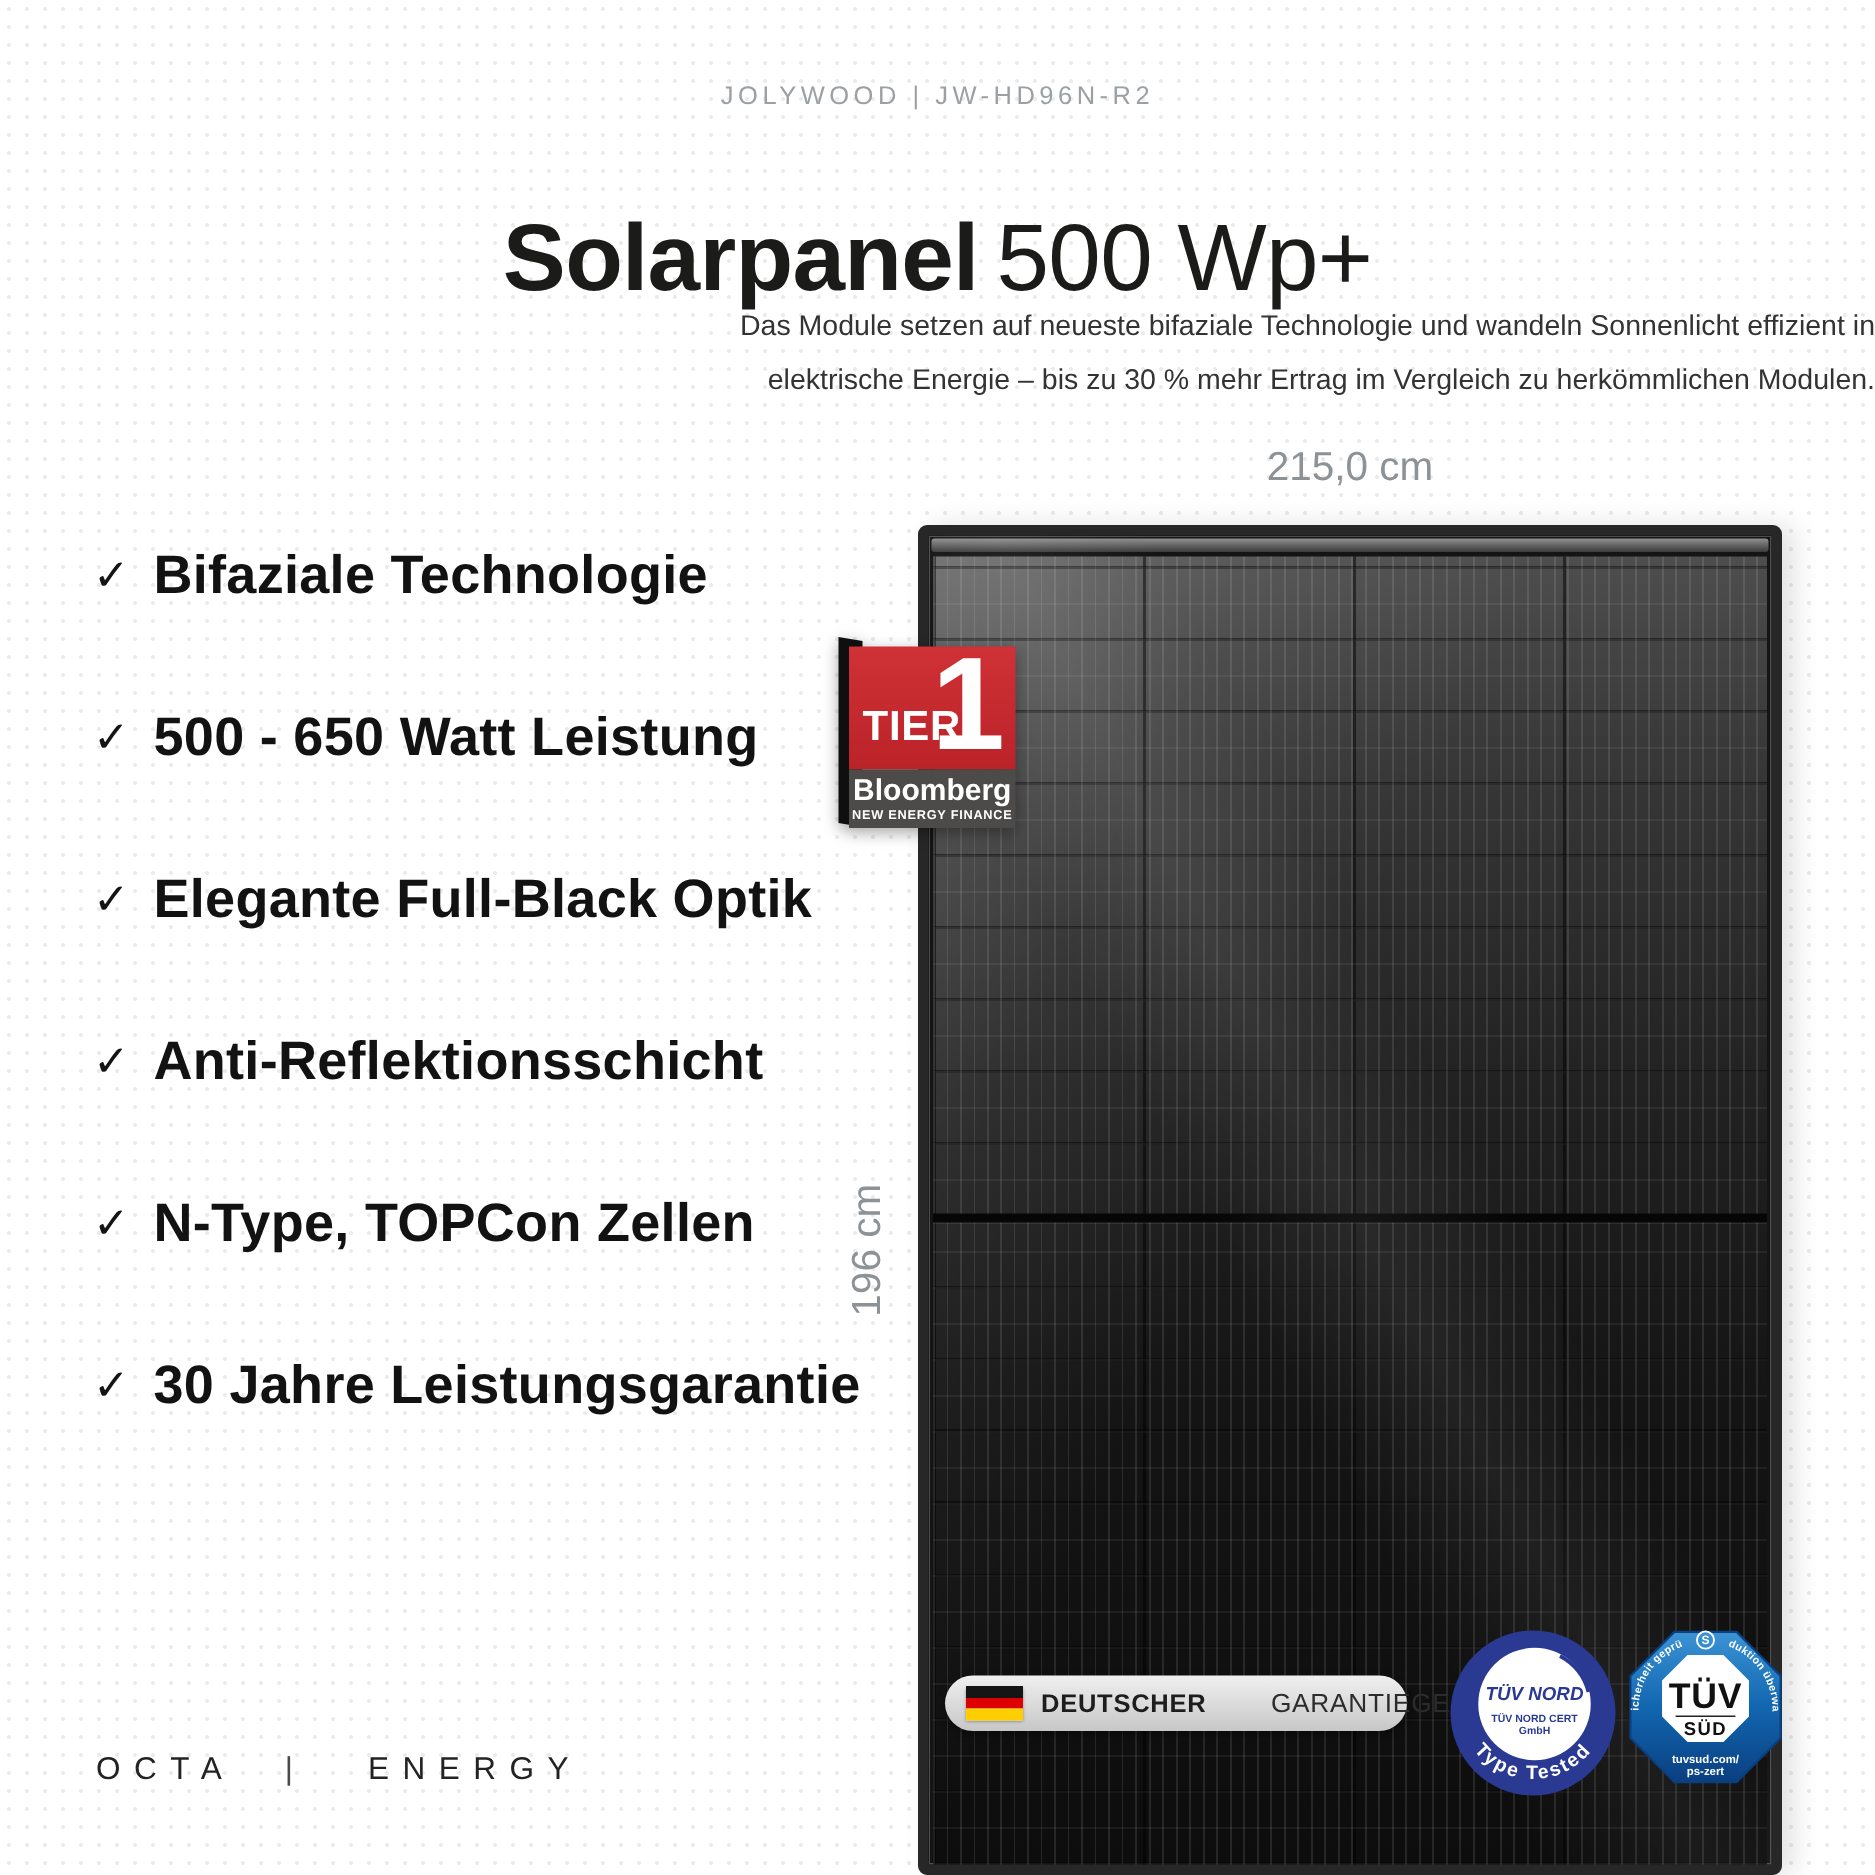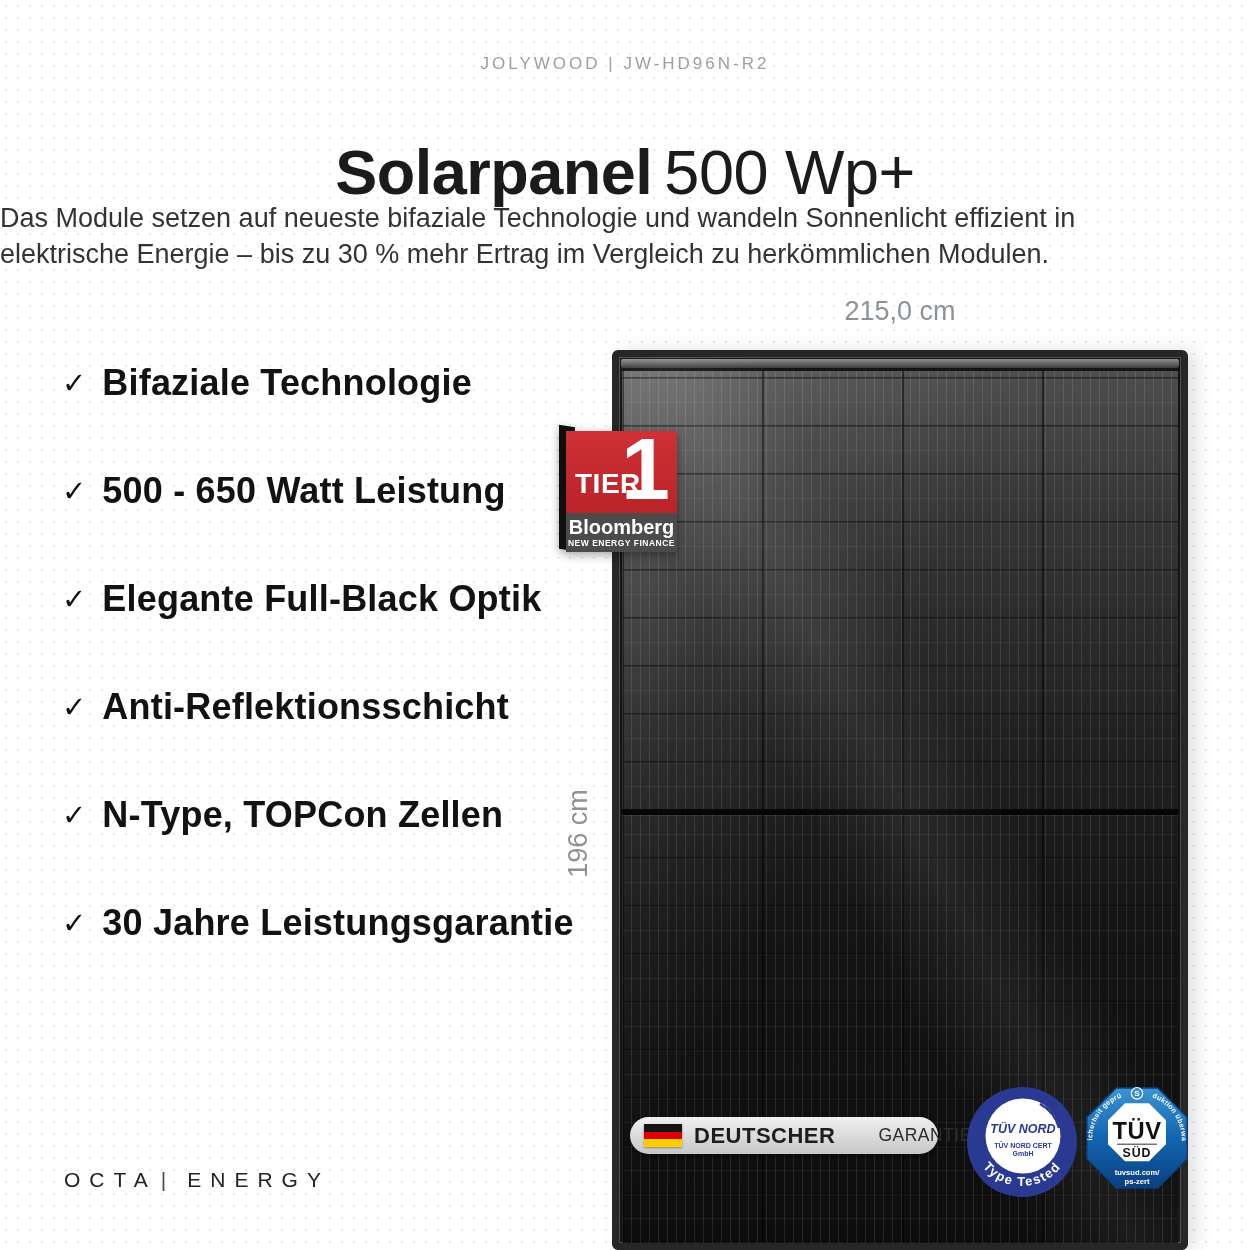--- a/index.html
+++ b/index.html
@@ -15,22 +15,22 @@
     position:absolute; top:54px; left:0; width:100%; text-align:center;
     font-size:17px; letter-spacing:3px; color:#9ba0a4; font-weight:400;
   }
   .title {
     position:absolute; top:98px; left:0; width:100%; text-align:center;
     font-size:63px; color:#1b1b19; letter-spacing:-0.5px; white-space:nowrap;margin-top:38px;
   }
   .title .t-bold { font-weight:800; }
   .title .t-light { font-weight:400; margin-left:12px; }
   .description {
-    position:absolute; top:200px; left:0; width:100%; text-align:left;
-    font-size:27px; line-height:36px; color:#333333;
+    position:absolute; top:200px; left:0; width:100%; text-align:right;
+    font-size:19px; line-height:36px; color:#333333;
   }
   .features { position:absolute; left:62px; top:362px; z-index:3; }
   .feature { display:flex; align-items:center; height:42px; margin-bottom:66px; }
   .feature .check {
     font-family:"DejaVu Sans", sans-serif; font-size:29px; color:#141414;
     margin-right:16px; line-height:1; font-weight:600;
   }
   .feature .label { font-size:36px; font-weight:700; color:#121212; letter-spacing:0.2px; white-space:nowrap; }
 
   .dim-width {
@@ -89,30 +89,30 @@
     border-radius:19px; background:linear-gradient(180deg,#f0f0f0,#c7c7c7);
     display:flex; align-items:center; padding:0 14px;
     box-shadow:0 2px 6px rgba(0,0,0,0.40);
   }
   .flag { width:38px; height:23px; margin-right:12px; display:flex; flex-direction:column;
     box-shadow:0 1px 2px rgba(0,0,0,0.35); flex-shrink:0; }
   .flag div { flex:1; }
   .flag-black { background:#151515; }
   .flag-red   { background:#dd0000; }
   .flag-gold  { background:#ffce00; }
-  .pill-bold { font-weight:700; font-size:22px; color:#1d1d1d; letter-spacing:0.5px; margin-right:7px; white-space:nowrap;text-align:right; }
+  .pill-bold { font-weight:700; font-size:17px; color:#1d1d1d; letter-spacing:0.5px; margin-right:7px; white-space:nowrap;text-align:right; }
   .pill-reg  { font-weight:400; font-size:17.5px; color:#2c2c2c; letter-spacing:0.5px; white-space:nowrap;margin-left:36px; }
 
   .tuev-nord { position:absolute; left:966px; top:1086px; z-index:6; }
   .tuev-sued { position:absolute; left:1080px; top:1078px; z-index:6; }
 
   
   .footer-logo {
     position:absolute; left:64px; top:1168px; display:flex; align-items:center;
-    font-size:21px; letter-spacing:9px; color:#232323; font-weight:400;
+    font-size:21px; letter-spacing:9px; color:#232323; font-weight:400;gap:29px;
   }
   .footer-sep { margin:0 12px 0 4px; color:#4a4a4a; }
 </style>
 </head>
 <body>
 
 <div class="page">
 
   <div class="brand-line">JOLYWOOD | JW-HD96N-R2</div>
 

